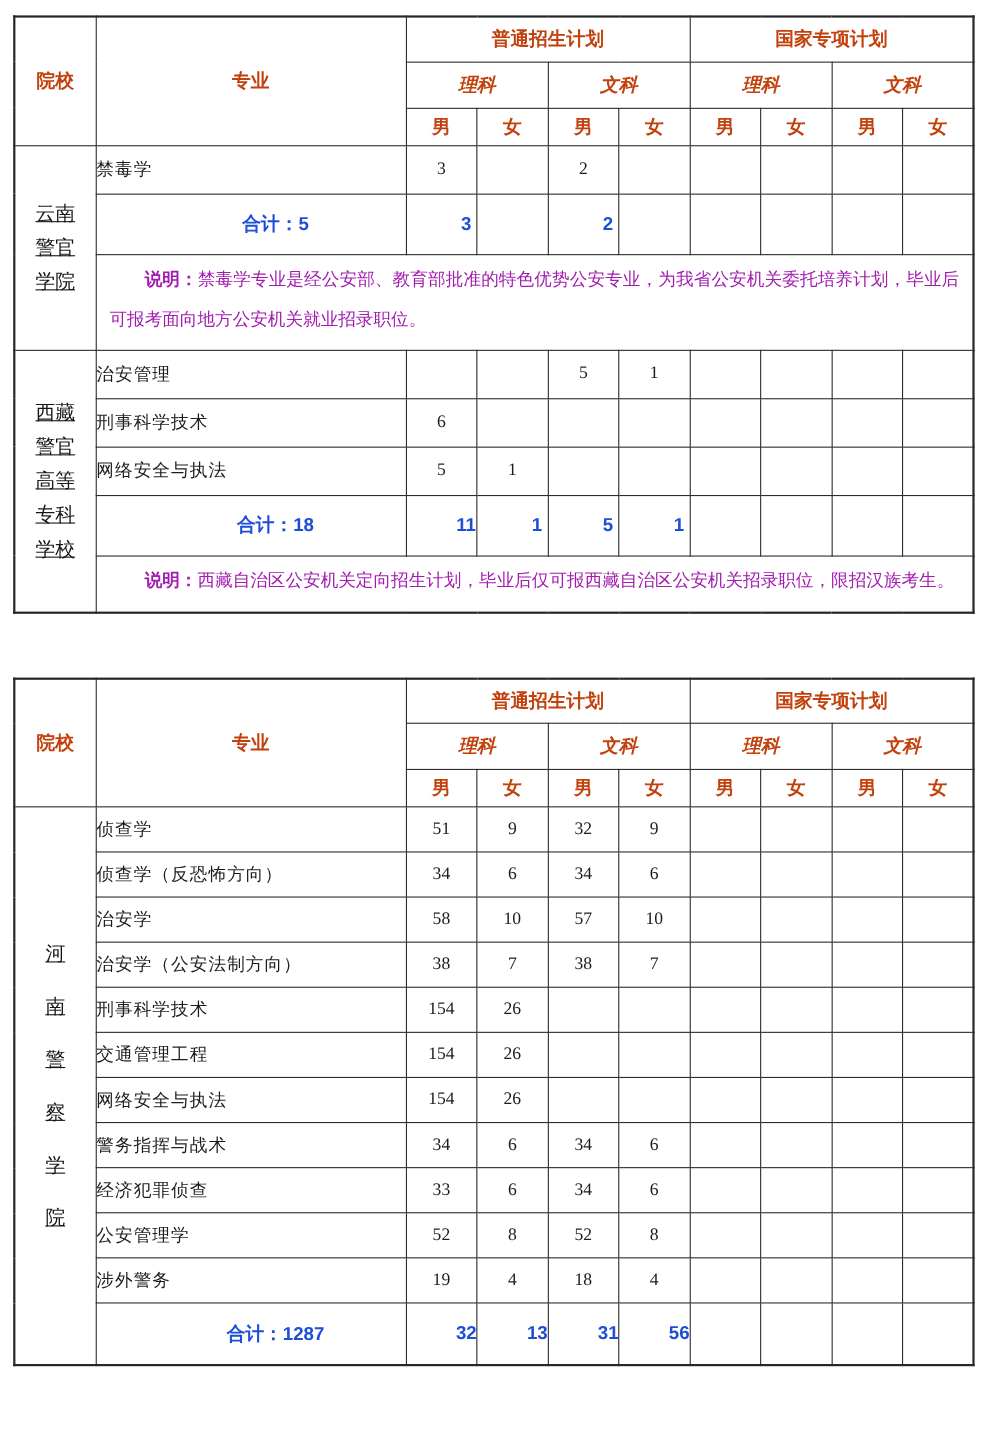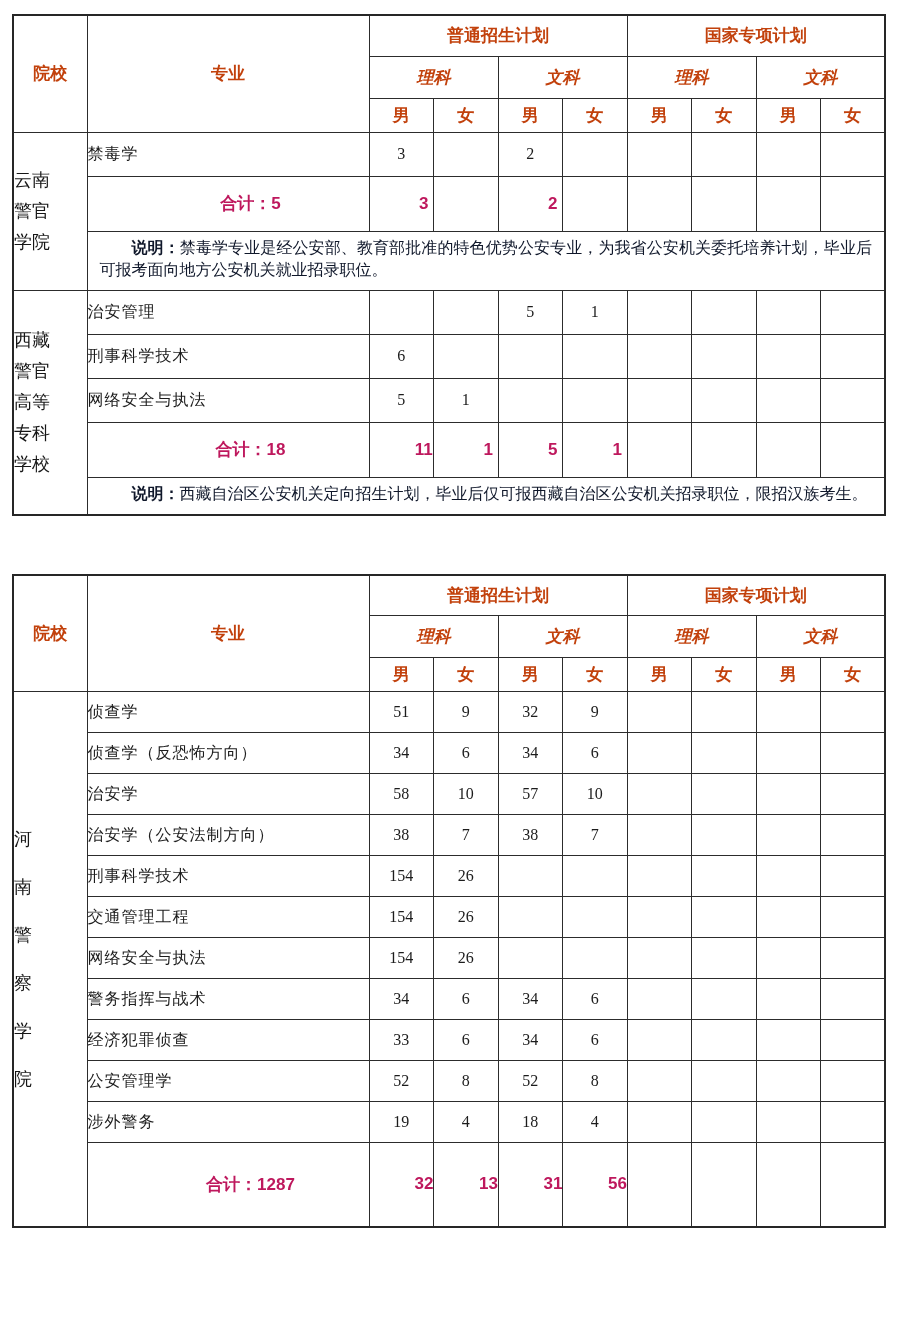--- a/index.html
+++ b/index.html
@@ -28,38 +28,38 @@
     font-family:"Liberation Sans","DejaVu Sans",sans-serif;
     font-weight:700; font-size:17px; text-align:center; color:#c2410c;
   }
   .h-row1 { height:41px; }
   .h-row2 { height:42px;font-style:italic; }
   .h-row3 { height:34px; }
 
   .major-row { height:44px; }
   #table-1 .major-row { height:41px; }
 
-  .inst-cell { font-size:18px; color:#161616; }
+  .inst-cell { text-align:center; font-size:18px; color:#161616;text-decoration:underline; }
   .inst-line { line-height:31px; }
   #table-1 .inst-line { line-height:48px; }
 
   .major-cell { font-size:16px; text-align:left; letter-spacing:1px; }
   .val-cell   { font-size:16px; text-align:center; }
 
   .total-row { height:55px; }
-  #table-1 .total-row { height:84px; }
+  #table-1 .total-row { height:56px; }
   .total-label, .total-val {
     font-family:"Liberation Sans","DejaVu Sans",sans-serif;
-    font-weight:700; font-size:17px; text-align:center; color:#be185d;padding-left:45px;
+    font-weight:700; font-size:17px; text-align:center; color:#1d4ed8;padding-left:45px;
   }
 
   .note-row .note-cell { padding:5px 12px 9px 12px; }
   .note-text {
-    font-size:16px; line-height:22px;
-    text-align:justify; text-indent:2em; color:#0f172a;
+    font-size:16px; line-height:36px;
+    text-align:justify; text-indent:2em; color:#a21caf;
   }
   .note-label {
     font-family:"Liberation Sans","DejaVu Sans",sans-serif;
     font-weight:700;
   }
 
   .page-number {
     position:absolute; left:0; bottom:13px; width:100%;
     text-align:center; font-size:15px; color:#222;
   }

